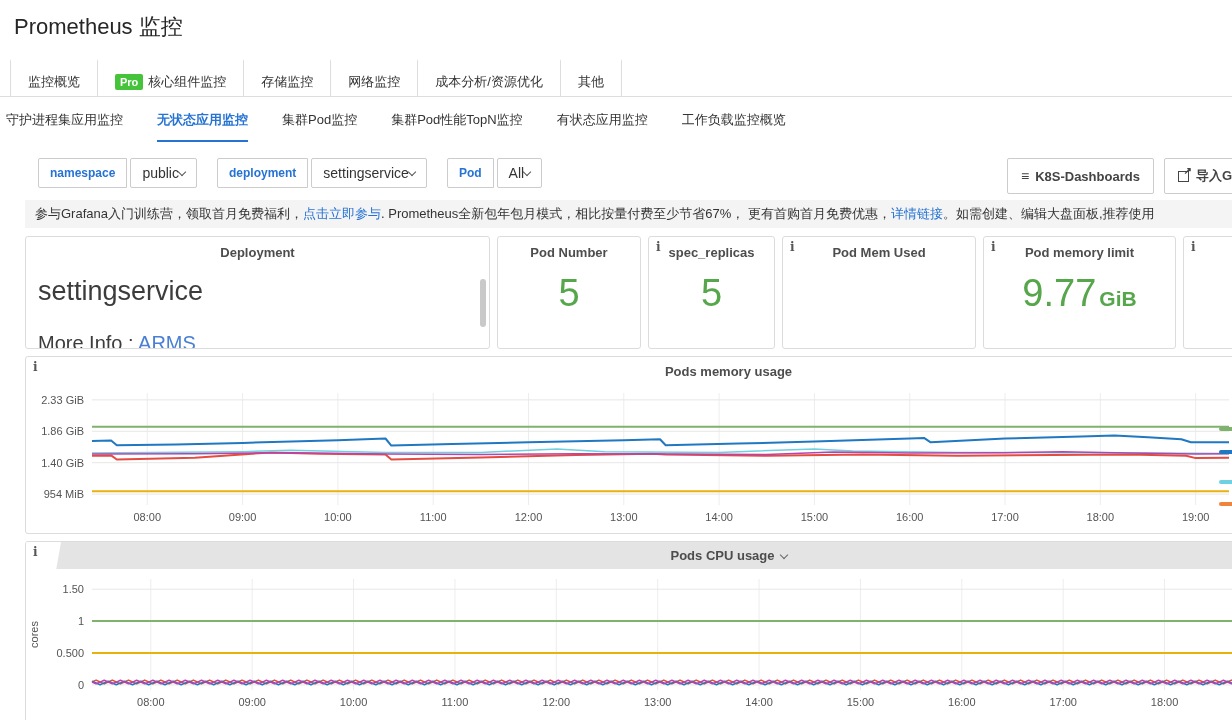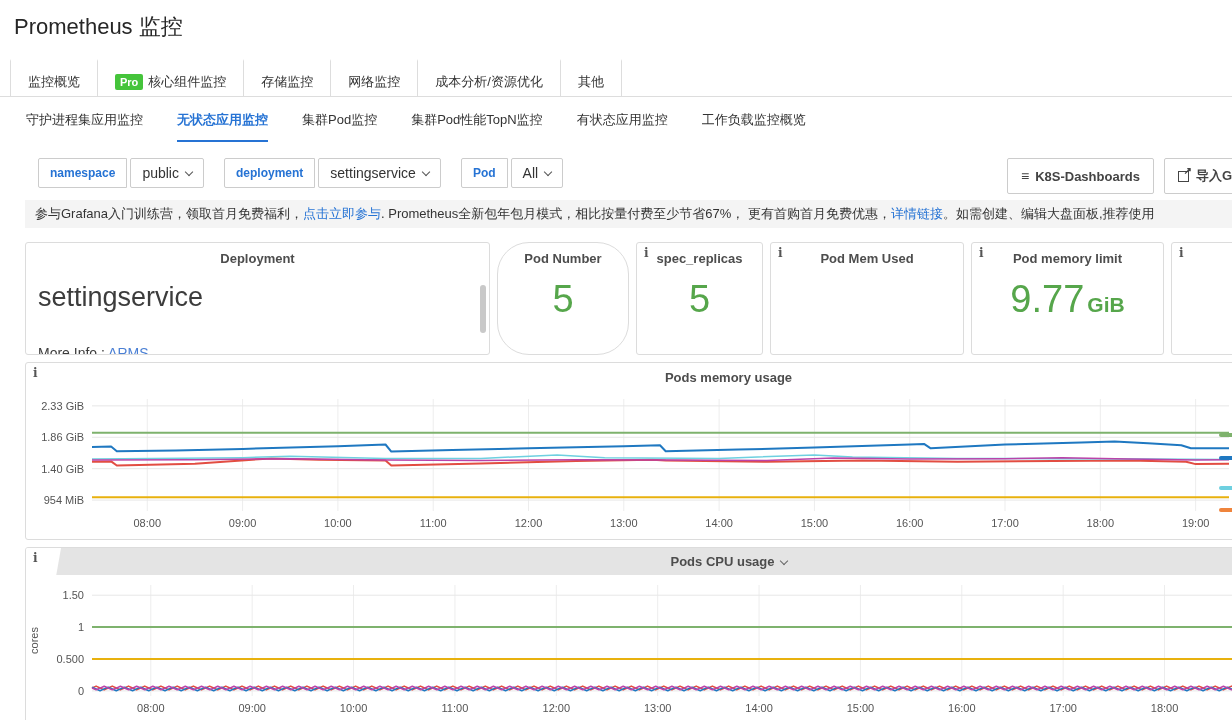--- a/index.html
+++ b/index.html
@@ -10,52 +10,52 @@
   
   .tabs1 { display:flex; align-items:stretch; border-bottom:1px solid #ddd; margin-top:6px; }
   .tab1 { font-size:13px; color:#333; padding:12px 17px 5px; border:1px solid #ddd; border-bottom:none;
     margin-left:-1px; background:#fff; cursor:pointer; white-space:nowrap; display:flex; align-items:center; gap:5px;
     border-top:2px solid transparent; position:relative; top:1px; border-bottom:1px solid #ddd; }
   .tab1:first-child { margin-left:10px; }
   .tab1.active { color:#2673d4; font-weight:bold; border-top:2px solid #2673d4; border-bottom:1px solid #fff; }
   .pro-badge { background:#45c43b; color:#fff; font-size:11px; font-weight:bold; border-radius:2px;
     padding:1px 5px; line-height:14px; }
   
-  .tabs2 { display:flex; gap:34px; padding:14px 0 0 26px; }
+  .tabs2 { display:flex; gap:34px; padding:14px 0 0 6px; }
   .tab2 { font-size:13px; color:#333; padding-bottom:11px; cursor:pointer; border-bottom:2px solid transparent; white-space:nowrap; }
   .tab2.active { color:#2673d4; font-weight:bold; border-bottom:2px solid #2673d4; }
   
   .filter-row { display:flex; align-items:center; margin:16px 0 0 38px; position:relative; }
   .fgroup { display:flex; margin-right:20px; }
   .fchip-label { border:1px solid #ccc; background:#fff; color:#2673d4; font-size:12px; font-weight:bold;
     padding:7px 11px; border-radius:2px 0 0 2px; white-space:nowrap; }
   .fchip-value { border:1px solid #ccc; border-left:1px solid #ccc; margin-left:3px; background:#fff; color:#333;
-    font-size:14px; padding:5px 11px; border-radius:2px; cursor:pointer; white-space:nowrap; display:flex; align-items:center; gap:7px; }
+    font-size:14px; padding:5px 11px; border-radius:2px; cursor:pointer; white-space:nowrap; display:flex; align-items:center; }
   .chev { display:inline-block; width:6px; height:6px; border-right:1.5px solid #555; border-bottom:1.5px solid #555;
     transform:rotate(45deg); margin-top:-3px; }
   .toolbar { position:absolute; right:-14px; top:0; display:flex; gap:10px; }
   .tbtn { border:1px solid #ccc; background:#fff; font-size:13px; font-weight:bold; color:#444;
     padding:8px 13px; border-radius:2px; cursor:pointer; display:flex; align-items:center; gap:6px; white-space:nowrap; }
   .menu-icon { font-size:14px; color:#444; line-height:10px; }
   .ext-icon { width:12px; height:12px; position:relative; display:inline-block; }
   .ext-icon::before { content:""; position:absolute; left:0; bottom:0; width:9px; height:9px; border:1.5px solid #444; }
   .ext-icon::after { content:"↗"; position:absolute; right:-2px; top:-5px; font-size:10px; color:#444; font-weight:bold; }
   
-  .banner { margin:12px 0 14px 25px; background:#f4f4f4; padding:5px 10px; font-size:13px; color:#333; white-space:nowrap; }
+  .banner { margin:12px 0 8px 25px; background:#f4f4f4; padding:5px 10px; font-size:13px; color:#333; white-space:nowrap; }
   .banner a { color:#2673d4; text-decoration:none; cursor:pointer; }
   
   .stat-row { display:flex; gap:7px; margin-left:25px; height:113px; }
   .panel { background:#fff; border:1px solid #dcdcdc; border-radius:3px; position:relative; overflow:hidden; }
   .info-i { position:absolute; top:3px; left:7px; font-family:"DejaVu Serif", serif; font-weight:bold;
     font-size:12px; color:#555; cursor:pointer; }
   .stat-title { text-align:center; font-size:13px; font-weight:bold; color:#4d4d4d; margin-top:8px; cursor:pointer; white-space:nowrap; }
   .stat-value { text-align:center; color:#56a64b; font-size:38px; margin-top:12px; white-space:nowrap; }
   .stat-unit { font-size:21px; font-weight:bold; margin-left:3px; }
   .dep-value { font-size:27px; color:#3c3c3c; margin:16px 0 0 12px; text-align:left; }
-  .dep-more { position:absolute; left:12px; bottom:-7px; font-size:14px; color:#3c3c3c; }
+  .dep-more { position:absolute; left:12px; bottom:-7px; font-size:20px; color:#3c3c3c; }
   .dep-more a { color:#4a7fd4; text-decoration:none; }
   .vscroll { position:absolute; right:3px; top:42px; width:6px; height:48px; background:#c9c9c9; border-radius:3px; cursor:pointer; }
   
   .chart-panel { margin:7px 0 0 25px; width:1407px; }
   .chart-title { position:absolute; left:0; right:0; top:7px; text-align:center; font-size:13px; font-weight:bold;
     color:#4d4d4d; cursor:pointer; }
   .cpu-header { position:absolute; left:0; right:0; top:0; height:27px;
     background:linear-gradient(100deg,#fff 34px,#e4e4e4 35px); }
   .cpu-header .chart-title { top:6px; }
   .caret { display:inline-block; width:6px; height:6px; border-right:1.5px solid #666; border-bottom:1.5px solid #666;
@@ -134,21 +134,21 @@
 
 <div class="banner" id="banner"><span>参与Grafana入门训练营，领取首月免费福利，</span><a>点击立即参与</a><span>. Prometheus全新包年包月模式，相比按量付费至少节省67%， 更有首购首月免费优惠，</span><a>详情链接</a><span>。如需创建、编辑大盘面板,推荐使用</span></div>
 
 <div class="stat-row" id="statRow">
     <div class="panel" style="width: 465px; flex-shrink: 0;">
       <div class="stat-title">Deployment</div>
       <div class="dep-value">settingservice</div>
       <div class="dep-more"><span>More Info : </span><a>ARMS</a></div>
       <div class="vscroll"></div>
     </div>
-    <div class="panel" style="width: 132px; flex-shrink: 0; border-radius: 32px;">
+    <div class="panel" style="width: 144px; flex-shrink: 0;">
       <div class="stat-title">Pod Number</div>
       <div class="stat-value"><span>5</span></div>
     </div>
     <div class="panel" style="width: 127px; flex-shrink: 0;">
       <span class="info-i">i</span>
       <div class="stat-title">spec_replicas</div>
       <div class="stat-value"><span>5</span></div>
     </div>
     <div class="panel" style="width: 194px; flex-shrink: 0;">
       <span class="info-i">i</span>

